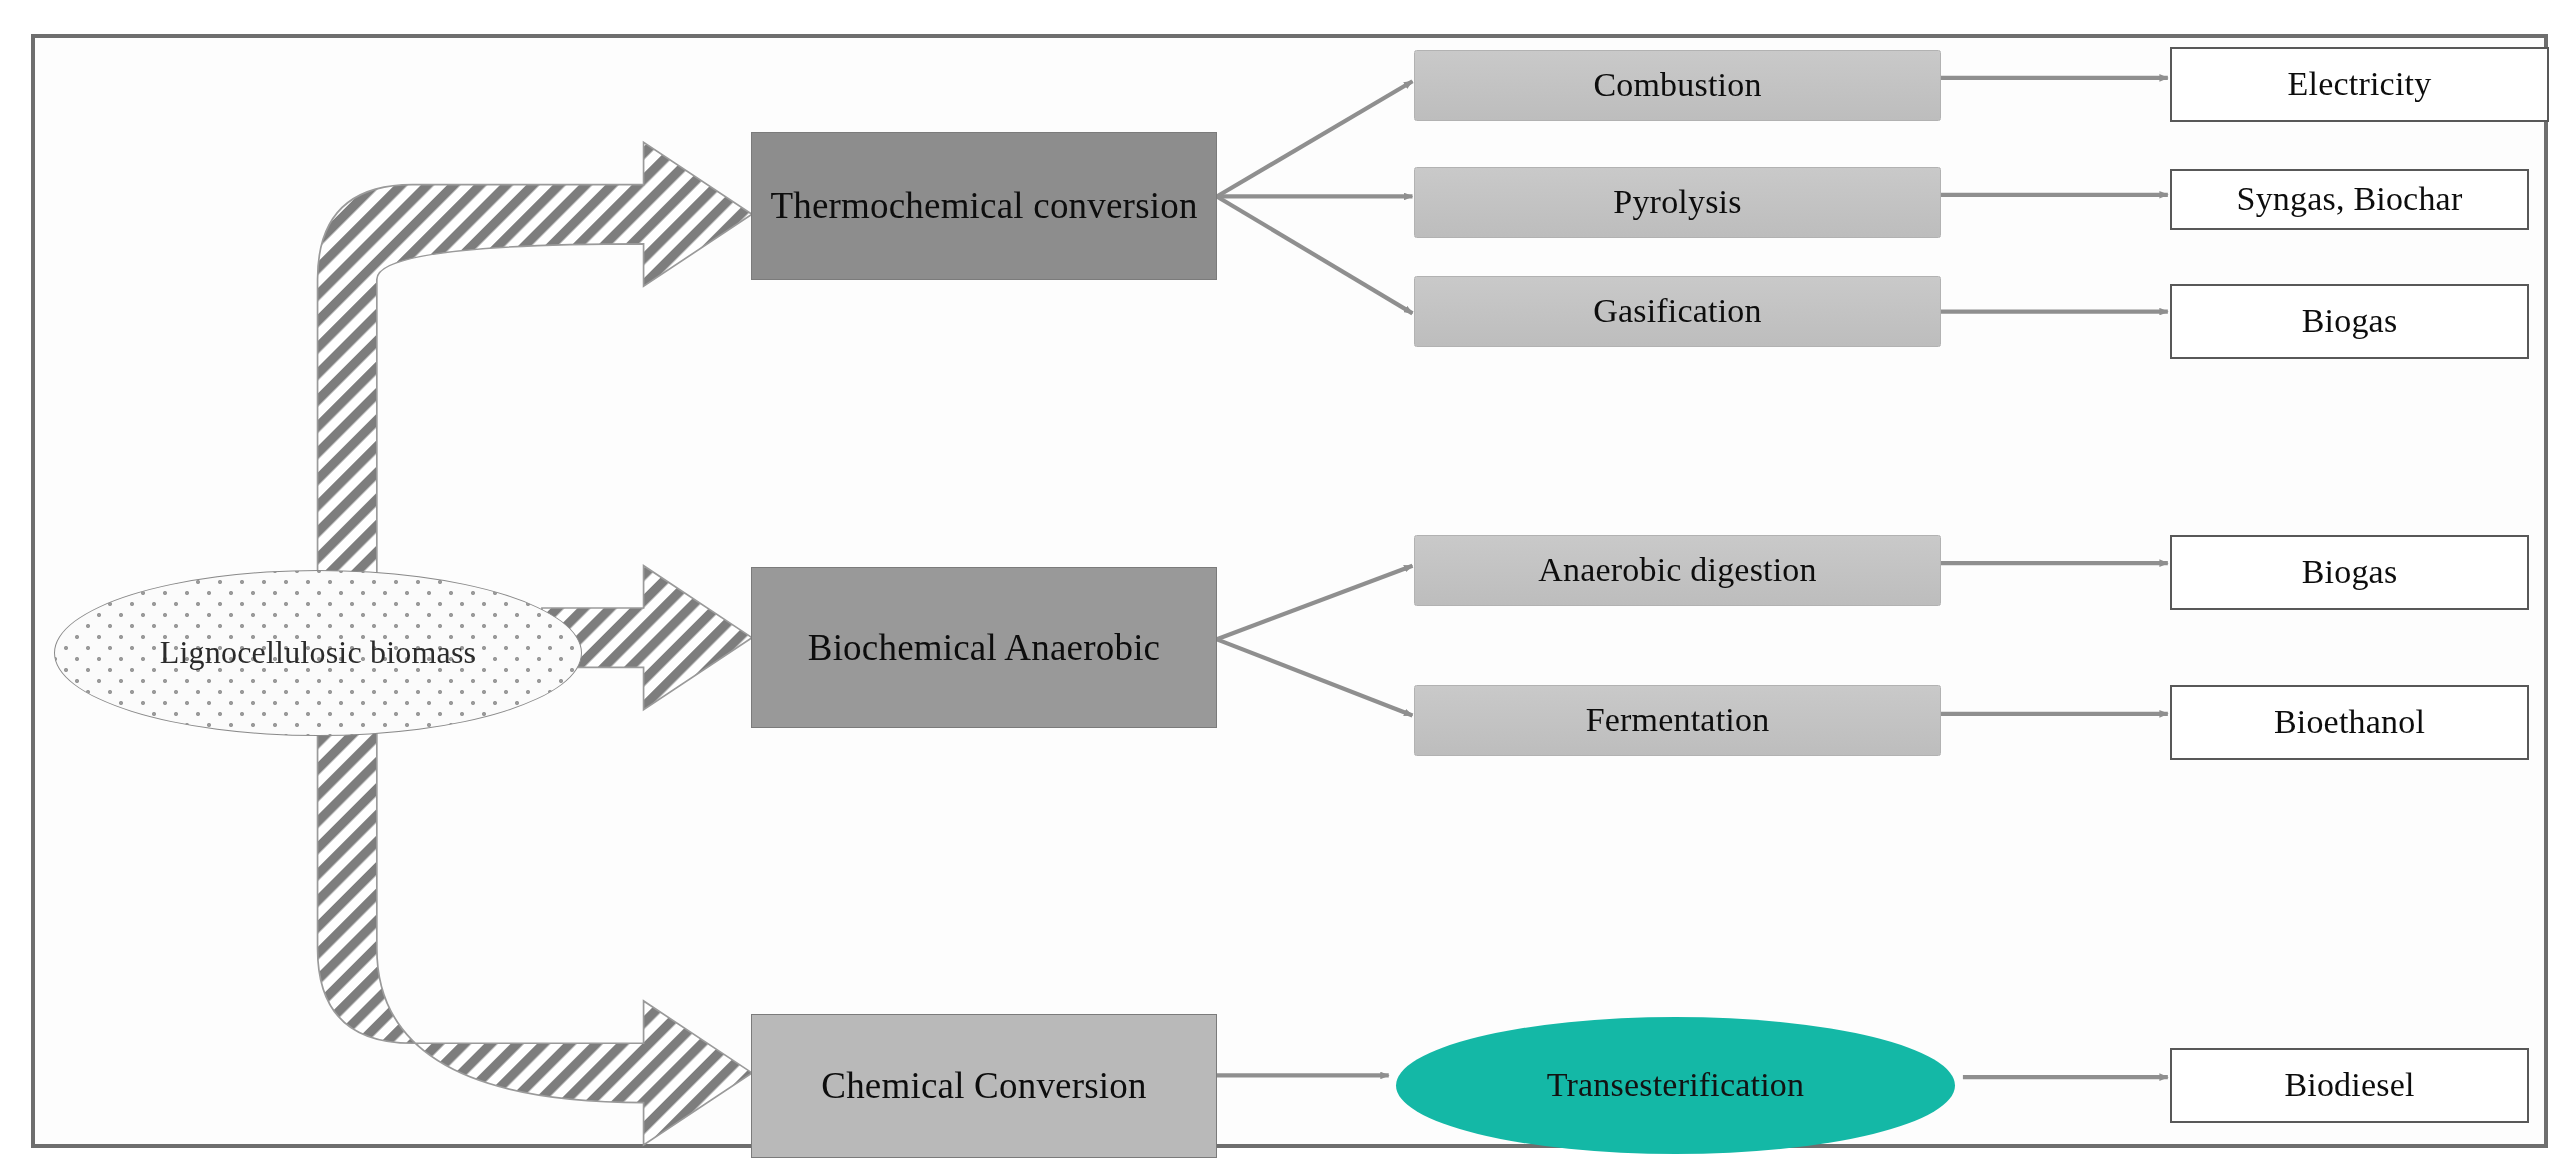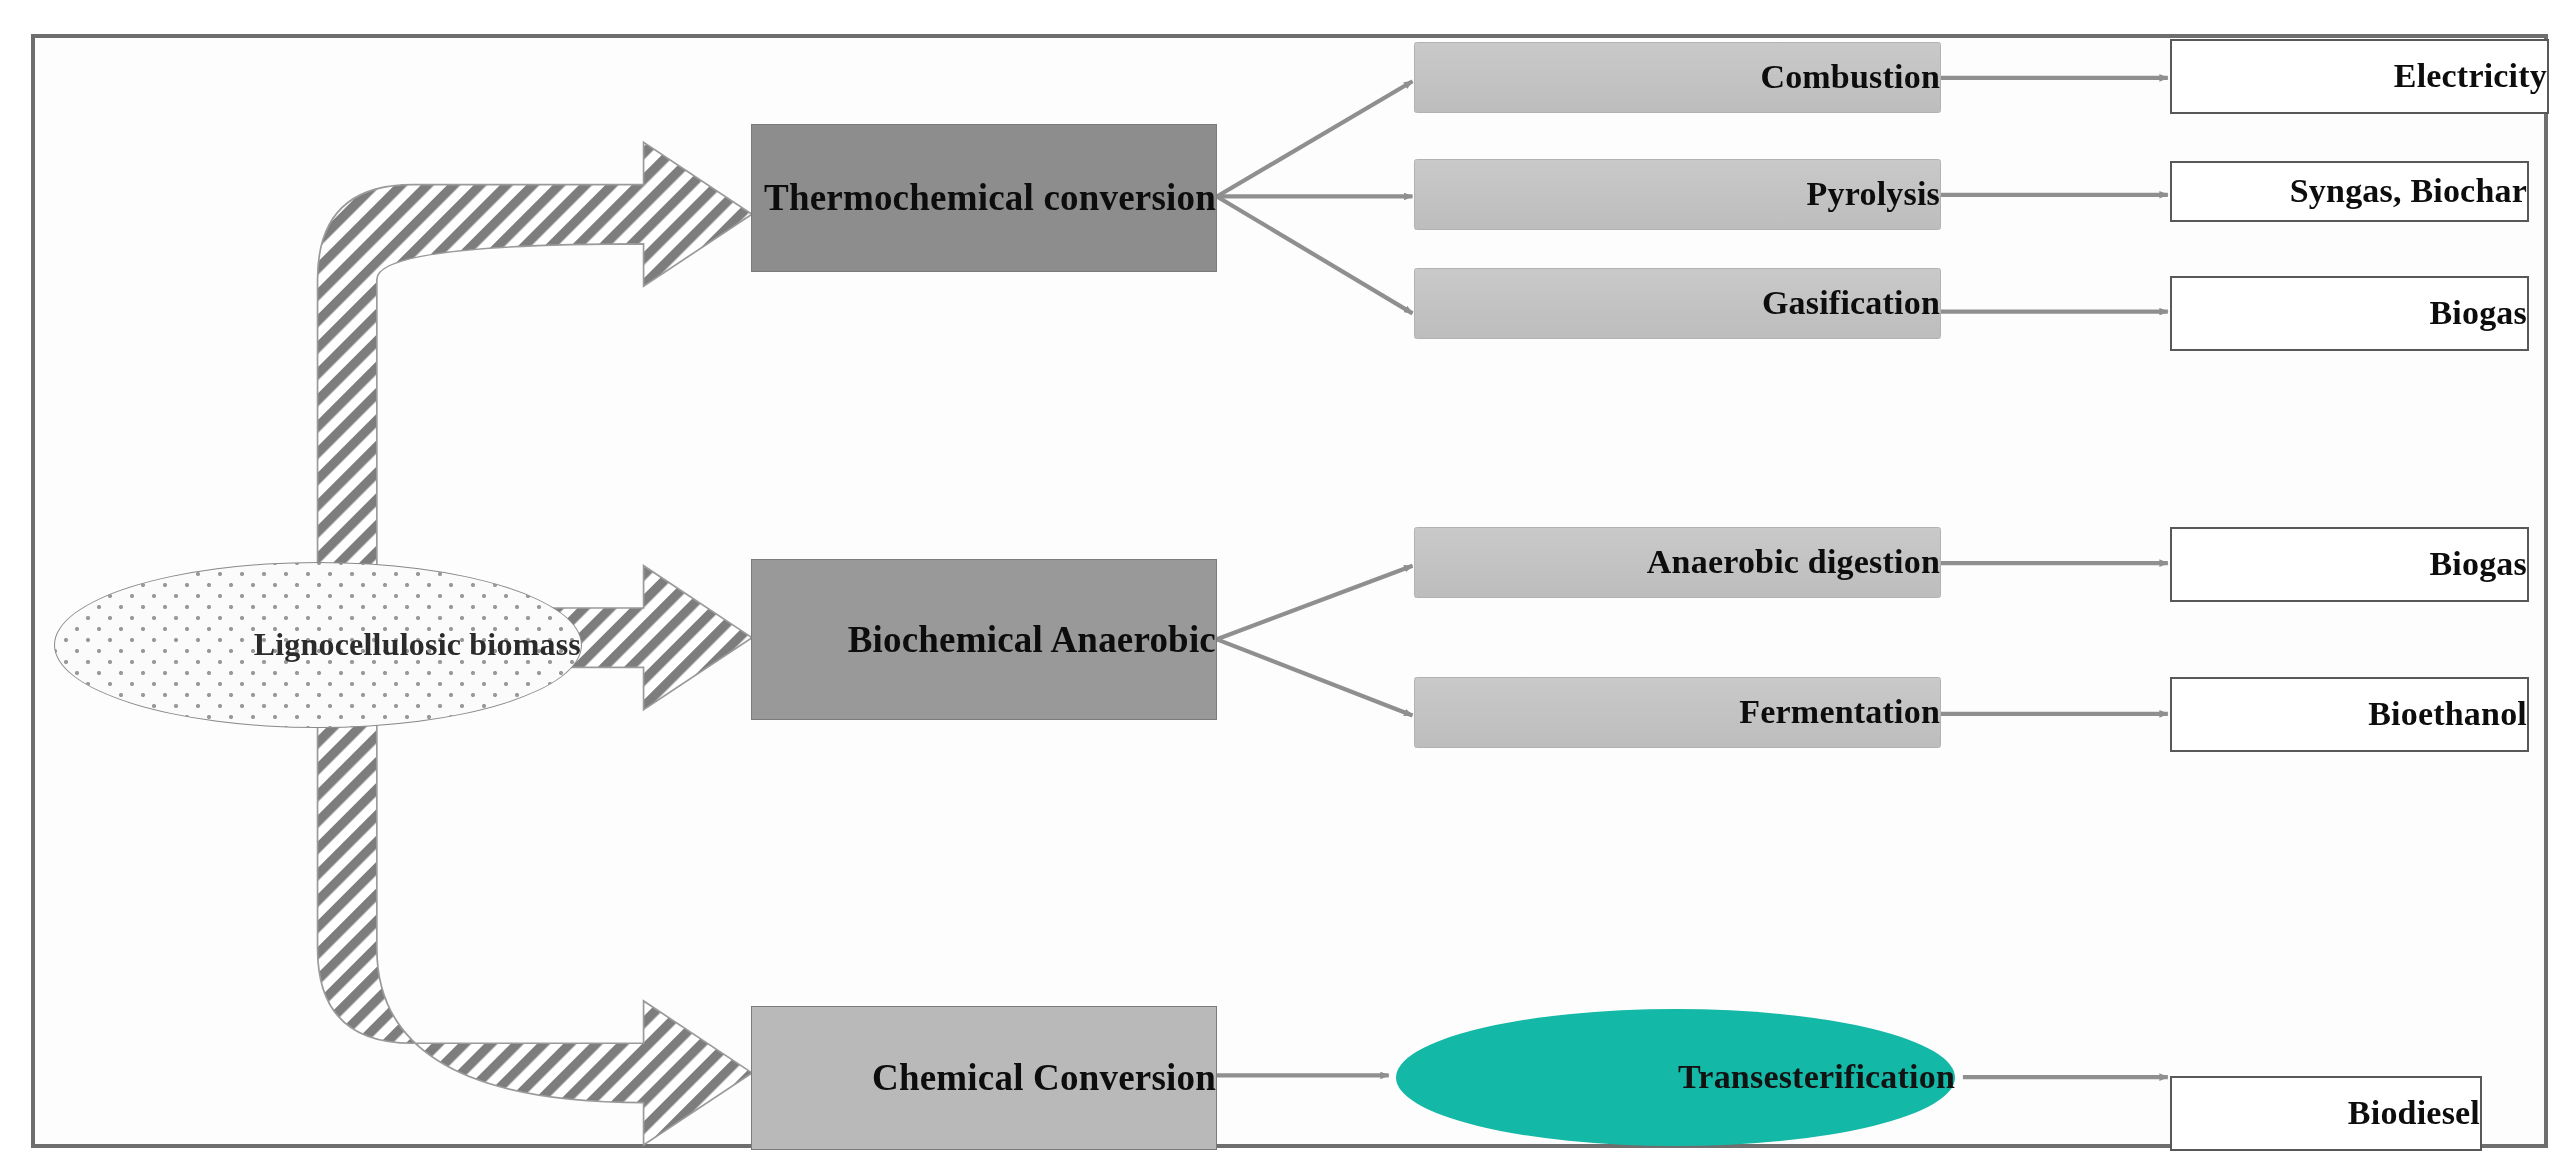--- a/index.html
+++ b/index.html
@@ -35,26 +35,27 @@
     width: 2576px;
     height: 1172px;
     pointer-events: none;
   }
   
   .node {
     position: absolute;
     box-sizing: border-box;
     display: flex;
     align-items: center;
-    justify-content: flex-end;
+    justify-content: center;
     text-align: center;
     color: #0d0d0d;
-    font-weight: bold;
+    font-weight: normal;
     line-height: 1.18;
     letter-spacing: 0.2px;
+    margin-top: 8px;
   }
   
   .stage {
     font-size: 37px;
     border: 1.7px solid #7b7b7b;
   }
   .stage.thermo {
     background: #8d8d8d;
   }
   .stage.biochem {
@@ -209,18 +210,18 @@
   </div>
 
   <div class="node product" style="left:2170px; top:527px; width:359px; height:75px;">
     <span>Biogas</span>
   </div>
 
   <div class="node product" style="left:2170px; top:677px; width:359px; height:75px;">
     <span>Bioethanol</span>
   </div>
 
-  <div class="node product" style="left:2170px; top:1076px; width:312px; height:75px;">
+  <div class="node product" style="left:2170px; top:1040px; width:359px; height:75px;">
     <span>Biodiesel</span>
   </div>
 
 </div>
 
 
 </body></html>

